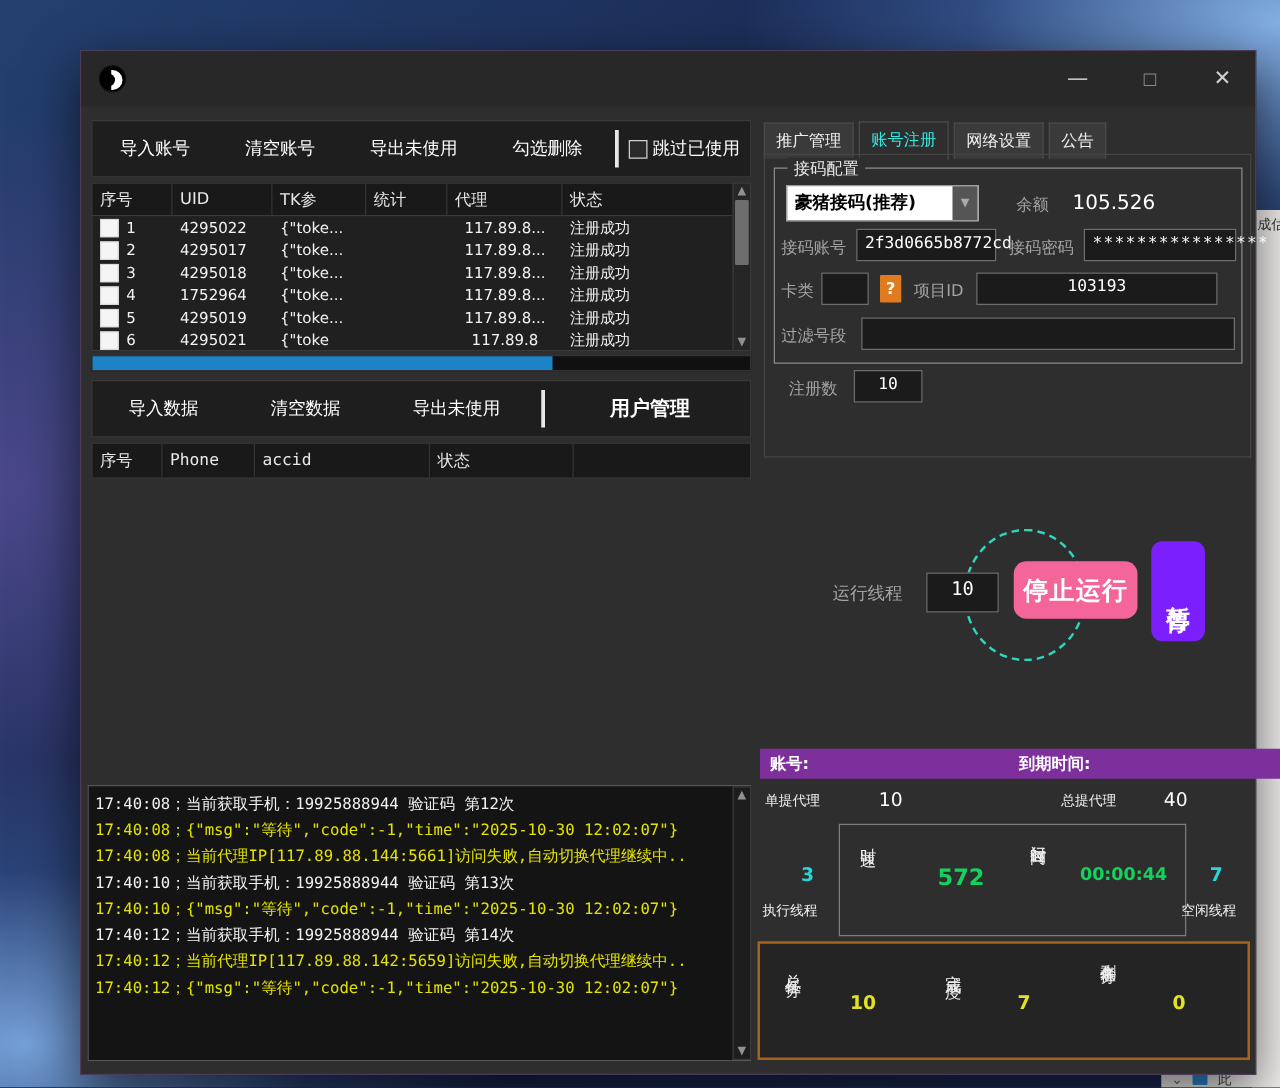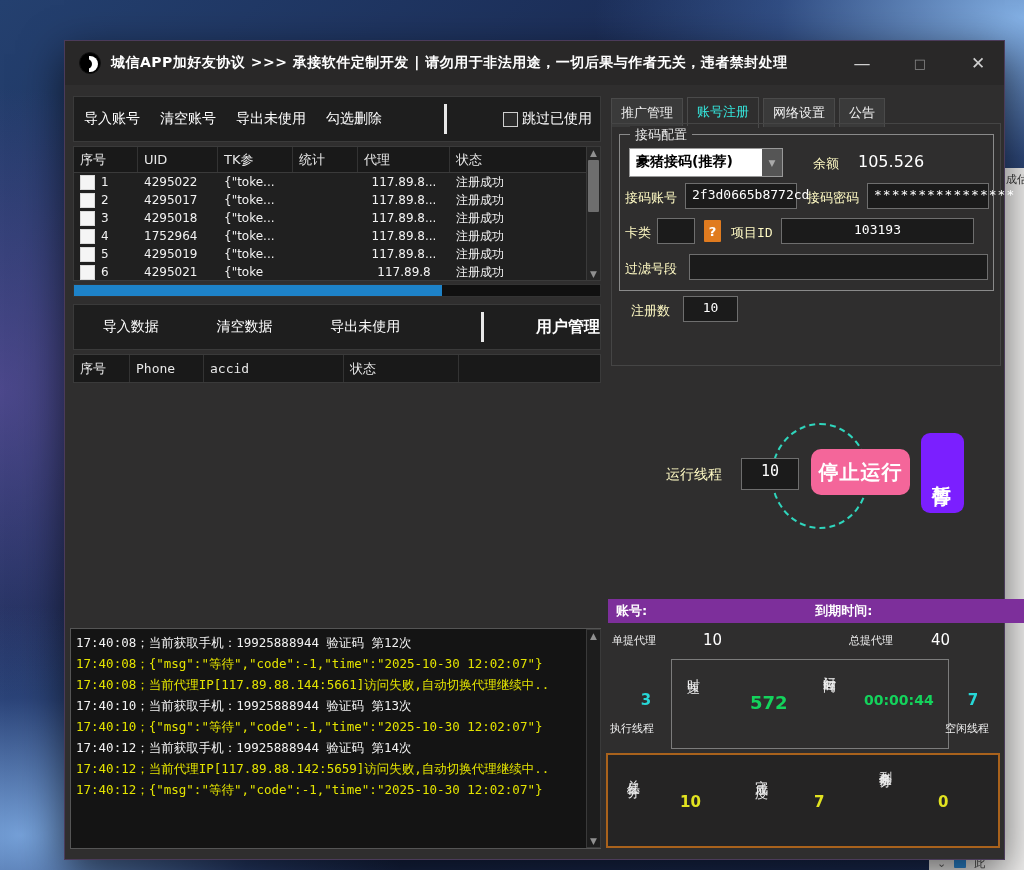--- a/index.html
+++ b/index.html
@@ -46,21 +46,21 @@
   .app-icon::after { content:""; position:absolute; left:9px; top:3px; width:9px; height:16px;
     background:#fff; border-radius:0 9px 9px 0; }
   .app-icon::before { content:""; position:absolute; left:6px; top:6px; width:6px; height:10px;
     background:#000; border-radius:0 6px 6px 0; z-index:1; }
   .title-text { margin-left:10px; font-weight:bold; font-size:14px; color:#fff; letter-spacing:.5px; }
   .win-controls { position:absolute; right:14px; top:0; height:44px; display:flex; align-items:center; gap:34px; }
   .wc { color:#cfcfcf; font-size:17px; width:24px; text-align:center; cursor:default; }
   .wc.max { color:#8a8a8a; font-size:13px; }
   
   .toolbar { position:absolute; background:#1e1e1e; border:1px solid #3a3a3a;
-    display:flex; align-items:center; color:#fff;gap:48px; }
+    display:flex; align-items:center; color:#fff; }
   .tb-btn { font-size:14px; color:#fff; white-space:nowrap; cursor:default; }
   .v-sep { width:3px; height:30px; background:#e8e8e8; margin:0 4px; }
   .chk { width:15px; height:15px; border:1px solid #cfcfcf; background:#2a2a2a; flex:none; display:inline-block; }
   .chk.white { background:#f5f5f5; border:1px solid #dadada; }
   
   .tbl-header { position:absolute; display:flex; background:#191919; border:1px solid #3a3a3a;
     color:#e8e8e8; font-size:13px; align-items:center; }
   .tbl-header .col { border-right:1px solid #333; padding:5px 6px; height:100%; display:flex; align-items:center; }
   .tbl-body { position:absolute; background:#202020; border:1px solid #3a3a3a; border-top:none; overflow:hidden; }
   .trow { display:flex; align-items:center; height:18px; font-size:12px; color:#f2f2f2; }
@@ -78,21 +78,21 @@
   .progress { position:absolute; background:#101010; border:1px solid #333; }
   .progress .fill { height:100%; background:#1d82c8; }
   
   .tabs { position:absolute; display:flex; gap:4px; align-items:flex-end; }
   .tab { background:#3a3a3a; border:1px solid #4a4a4a; border-bottom:none; color:#f0f0f0;
     font-size:13px; padding:5px 9px; }
   .tab.active { background:#2f2e2e; color:#35e8de; position:relative; top:1px; padding-bottom:7px; }
   .tabpanel { position:absolute; border:1px solid #454545; }
   .groupbox { position:absolute; border:1px solid #8a8a8a; }
   .groupbox .legend { position:absolute; top:-9px; left:10px; background:#2f2e2e; padding:0 5px; font-size:13px; color:#e8e8e8; }
-  .field-label { color:#fef9c3; font-size:13px; white-space:nowrap;font-family:Liberation Mono, monospace; }
+  .field-label { color:#a3a3a3; font-size:13px; white-space:nowrap; }
   .tinput { background:#1b1b1b; border:1px solid #6e6e6e; color:#fff; font-size:13px;
     padding:3px 6px; font-family:"DejaVu Sans Mono","Liberation Mono",monospace; }
   .dropdown { position:absolute; display:flex; background:#fff; border:1px solid #999; height:29px; }
   .dd-text { color:#000; font-weight:bold; font-size:14px; padding:4px 6px; white-space:nowrap; flex:1; }
   .dd-btn { width:20px; background:#555; color:#aaa; display:flex; align-items:center; justify-content:center; font-size:9px; }
   .help-btn { background:#e07b1f; color:#fff; font-weight:bold; width:17px; height:22px;
     display:flex; align-items:center; justify-content:center; font-size:13px; border-radius:1px; }
   
   .dashed-circle { position:absolute; border:2px dashed #2fd6bd; border-radius:50%; }
   .btn-stop { position:absolute; background:#f4669a; color:#fff; font-size:20px; font-weight:bold;
@@ -180,21 +180,20 @@
 <div class="explorer-bottom">
   <span style="color:#666">⌄</span>
   <span class="monitor-ico"></span>
   <span>此</span>
 </div>
 
 <div class="window">
 
   <div class="titlebar">
     <div class="app-icon"></div>
-    <div class="title-text">城信APP加好友协议    &gt;&gt;&gt;  承接软件定制开发   |   请勿用于非法用途，一切后果与作者无关，违者禁封处理</div>
   </div>
   <div class="win-controls">
     <div class="wc">—</div>
     <div class="wc max">□</div>
     <div class="wc">✕</div>
   </div>
 
   <div class="toolbar" style="left:8px; top:55px; width:528px; height:46px;">
     <div style="flex:1; display:flex; justify-content:space-around; align-items:center;">
       <span class="tb-btn">导入账号</span>

